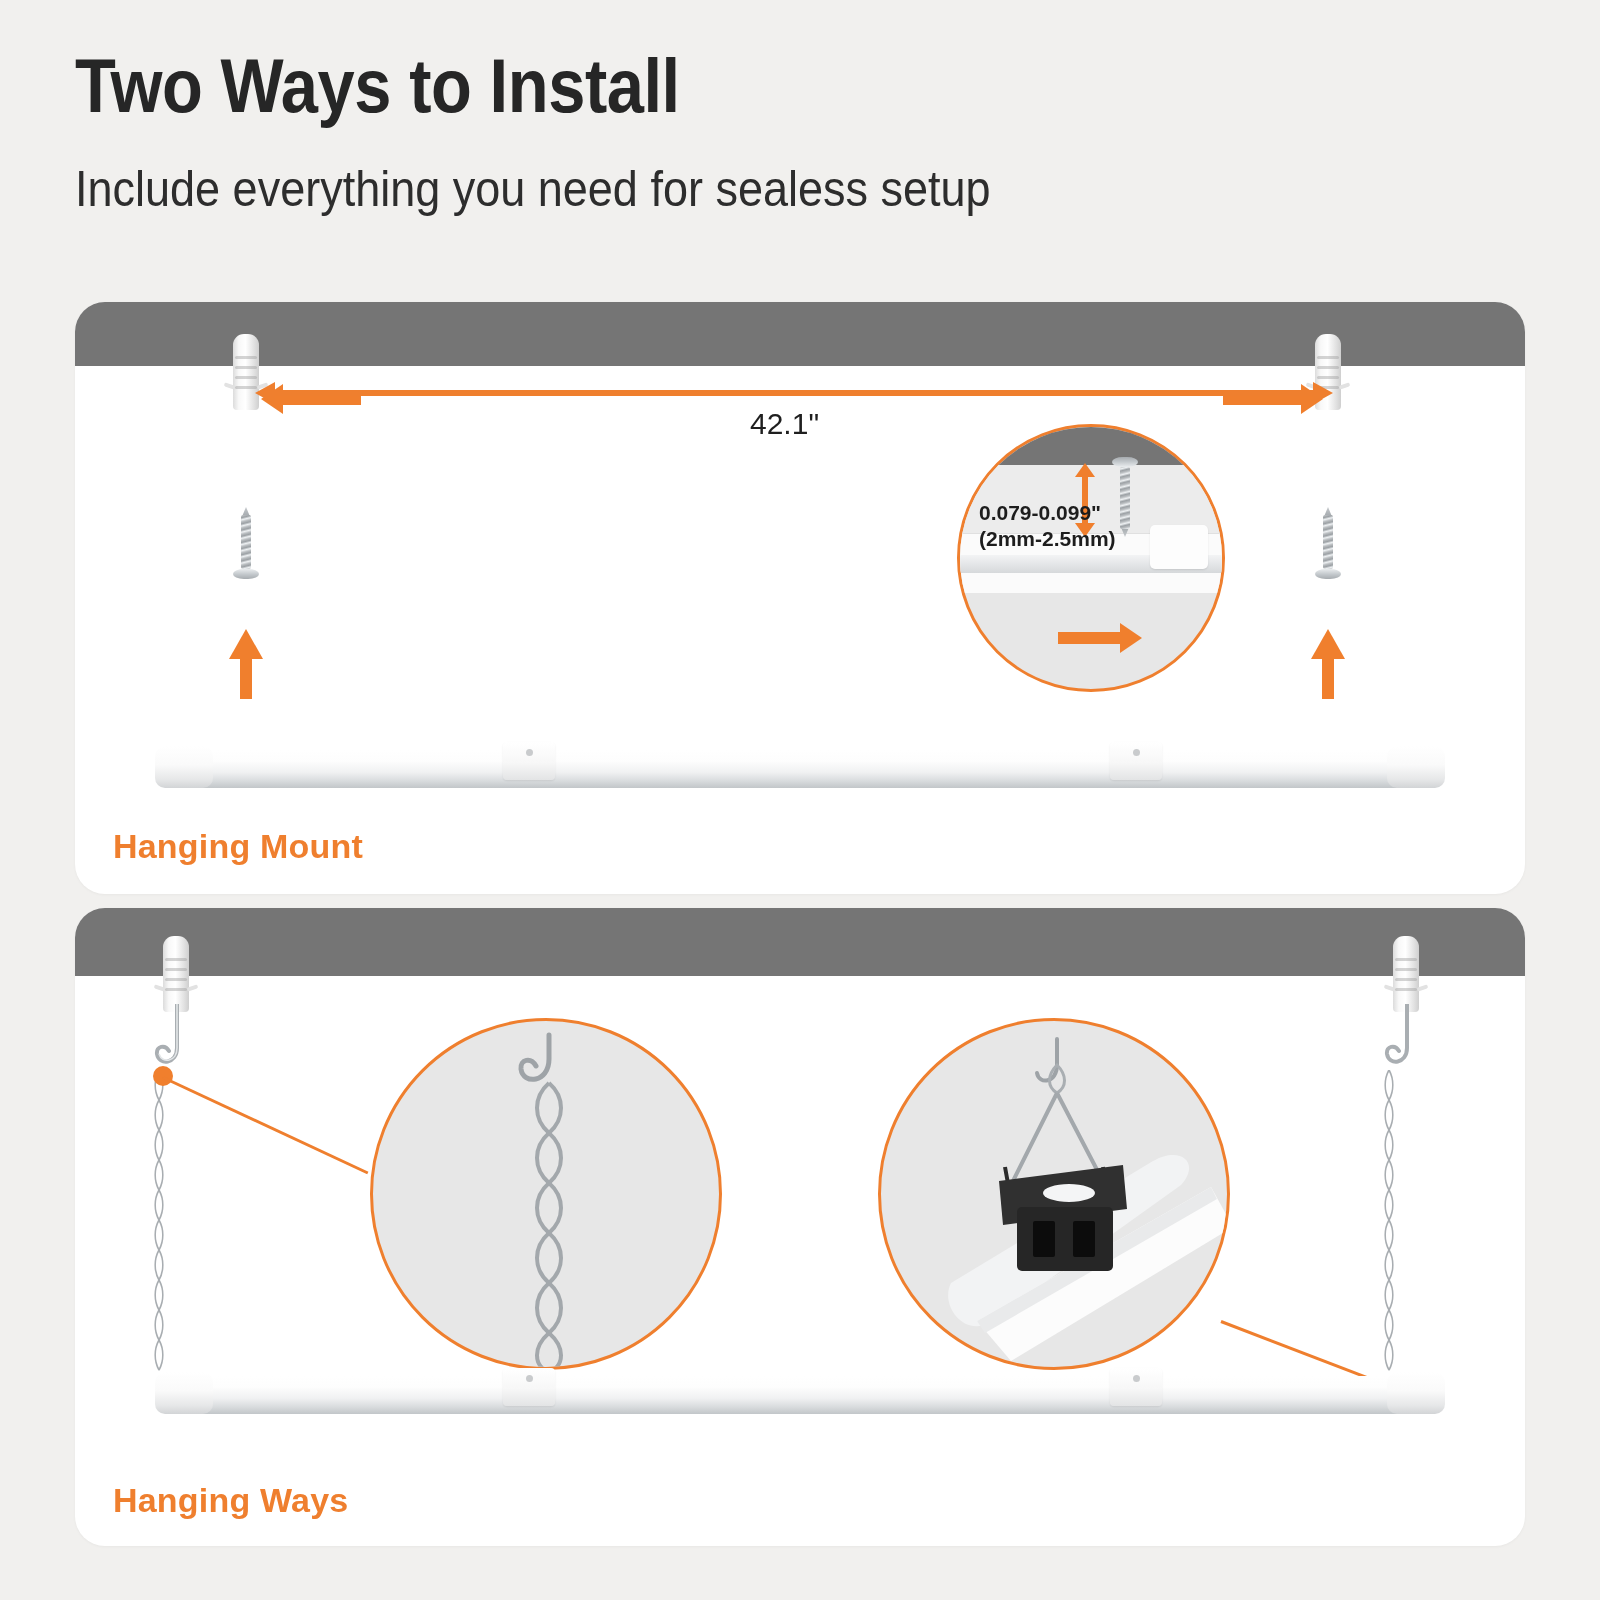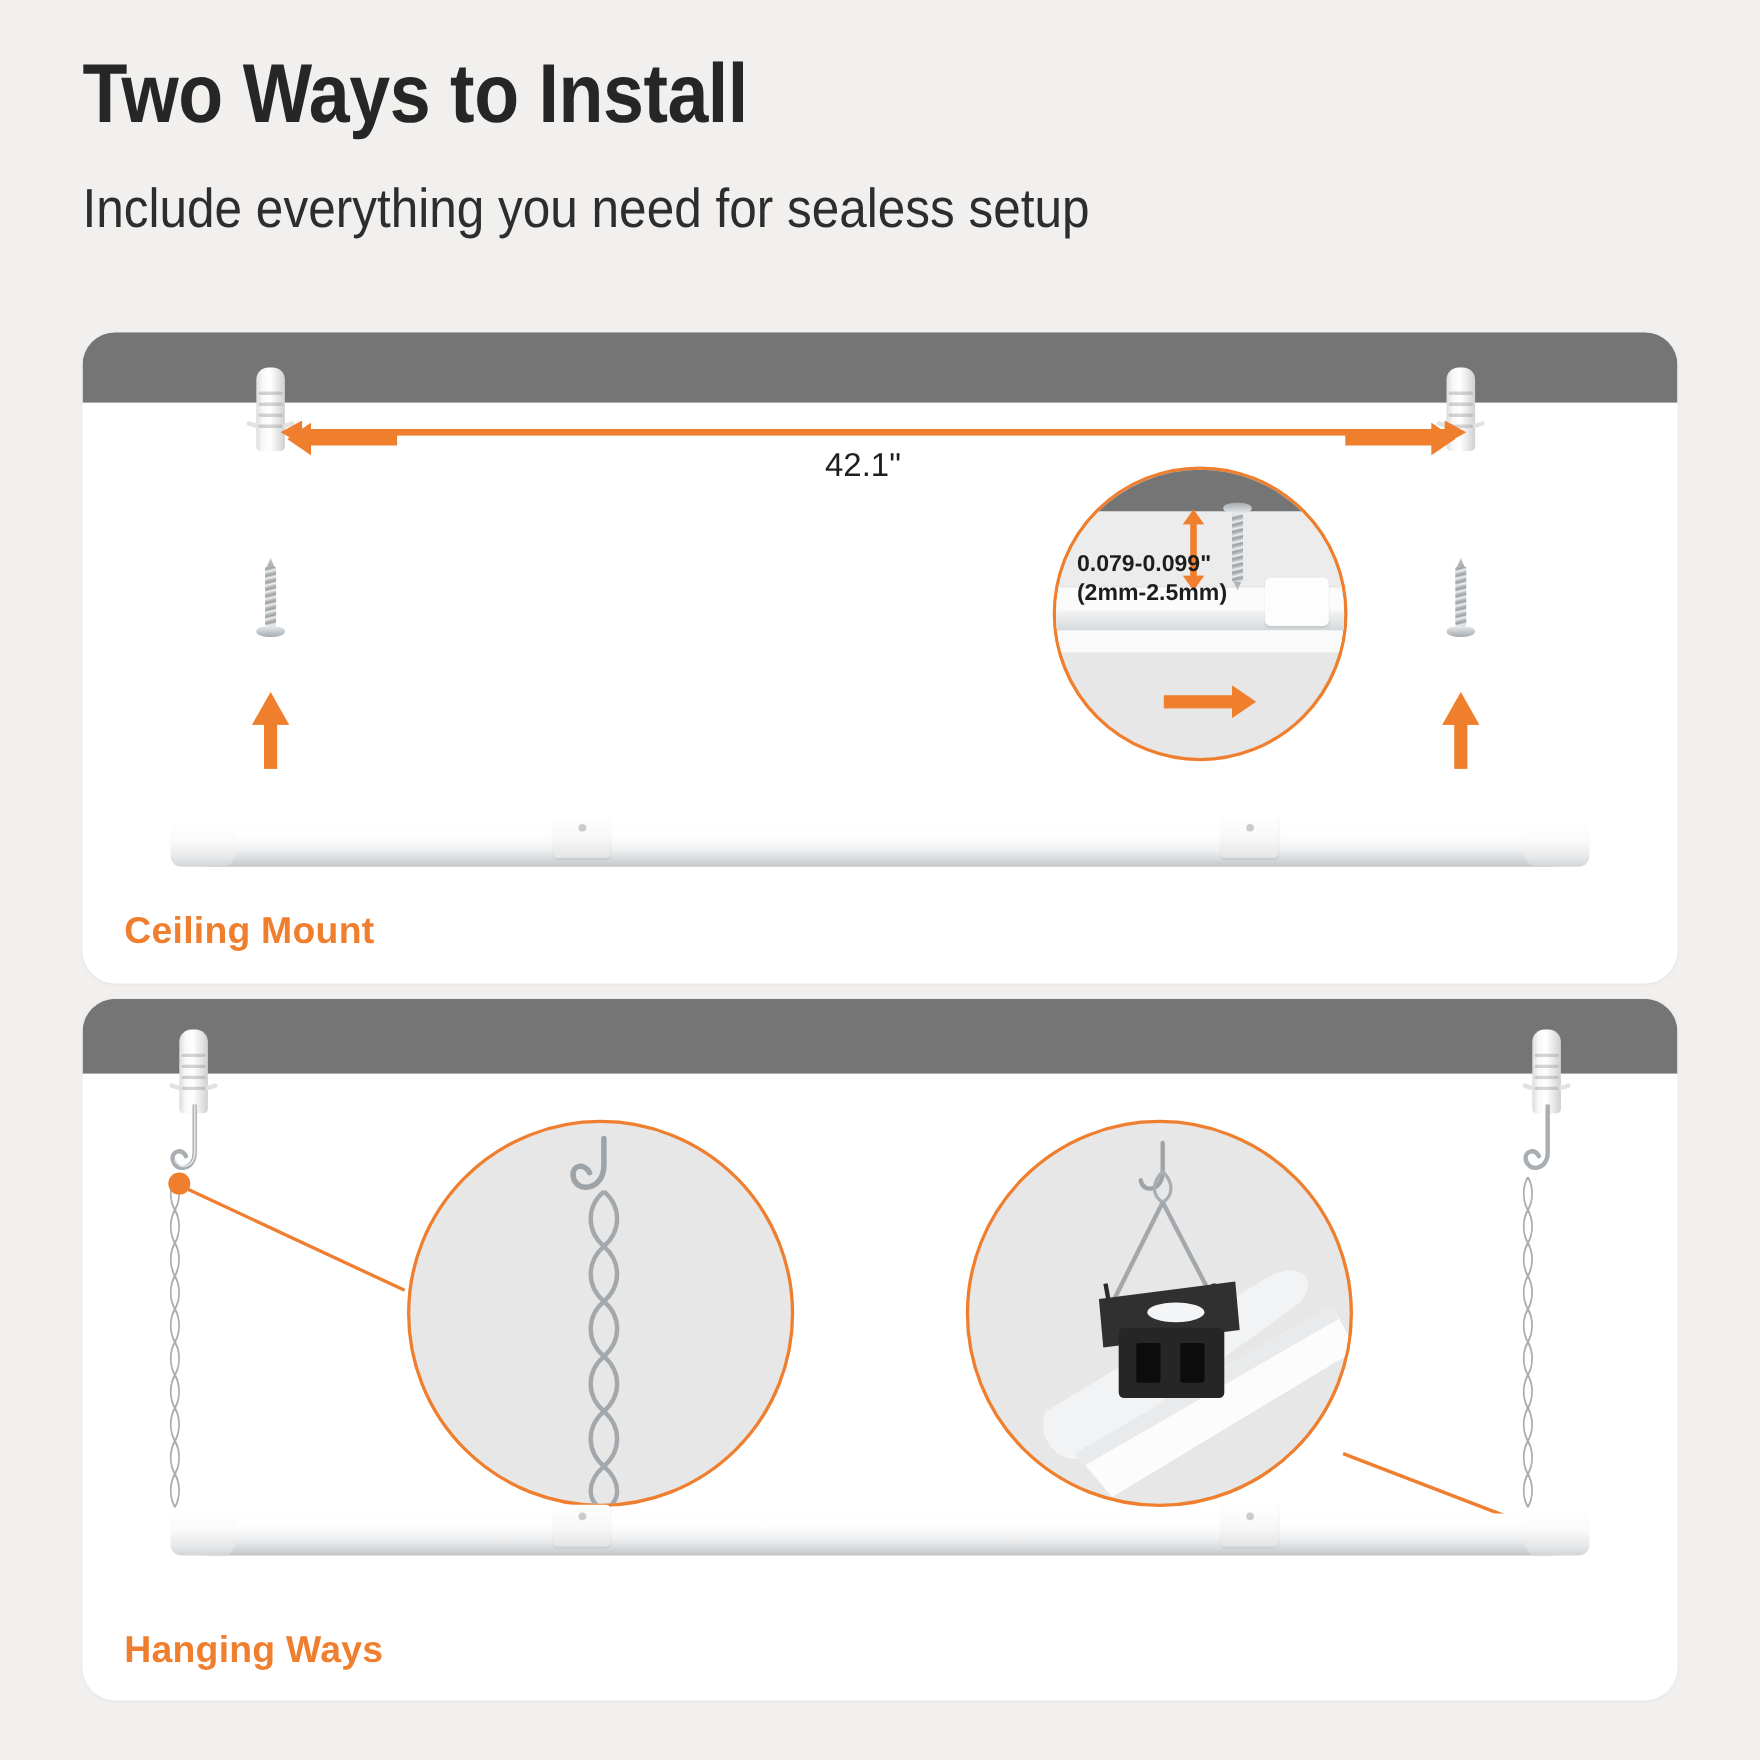--- a/index.html
+++ b/index.html
@@ -290,21 +290,21 @@
         <div class="stem"></div>
           <div class="headtri"></div>
       </div>
     </div>
 
     <div class="detail-label" style="left:904px; top:198px;">
       <div>0.079-0.099"</div>
       <div>(2mm-2.5mm)</div>
     </div>
 
-    <div class="mount-label">Ceiling Mount</div>
+    <div class="mount-label">Hanging Mount</div>
   </div>
 
   <div class="card" id="card-hanging">
 
     <div class="ceiling-band"></div>
 
     <div class="anchor" style="left:88px; top:28px; height:76px;">
       <div class="plug">
         <div class="rib" style="top:22px;"></div>
         <div class="rib" style="top:32px;"></div>

